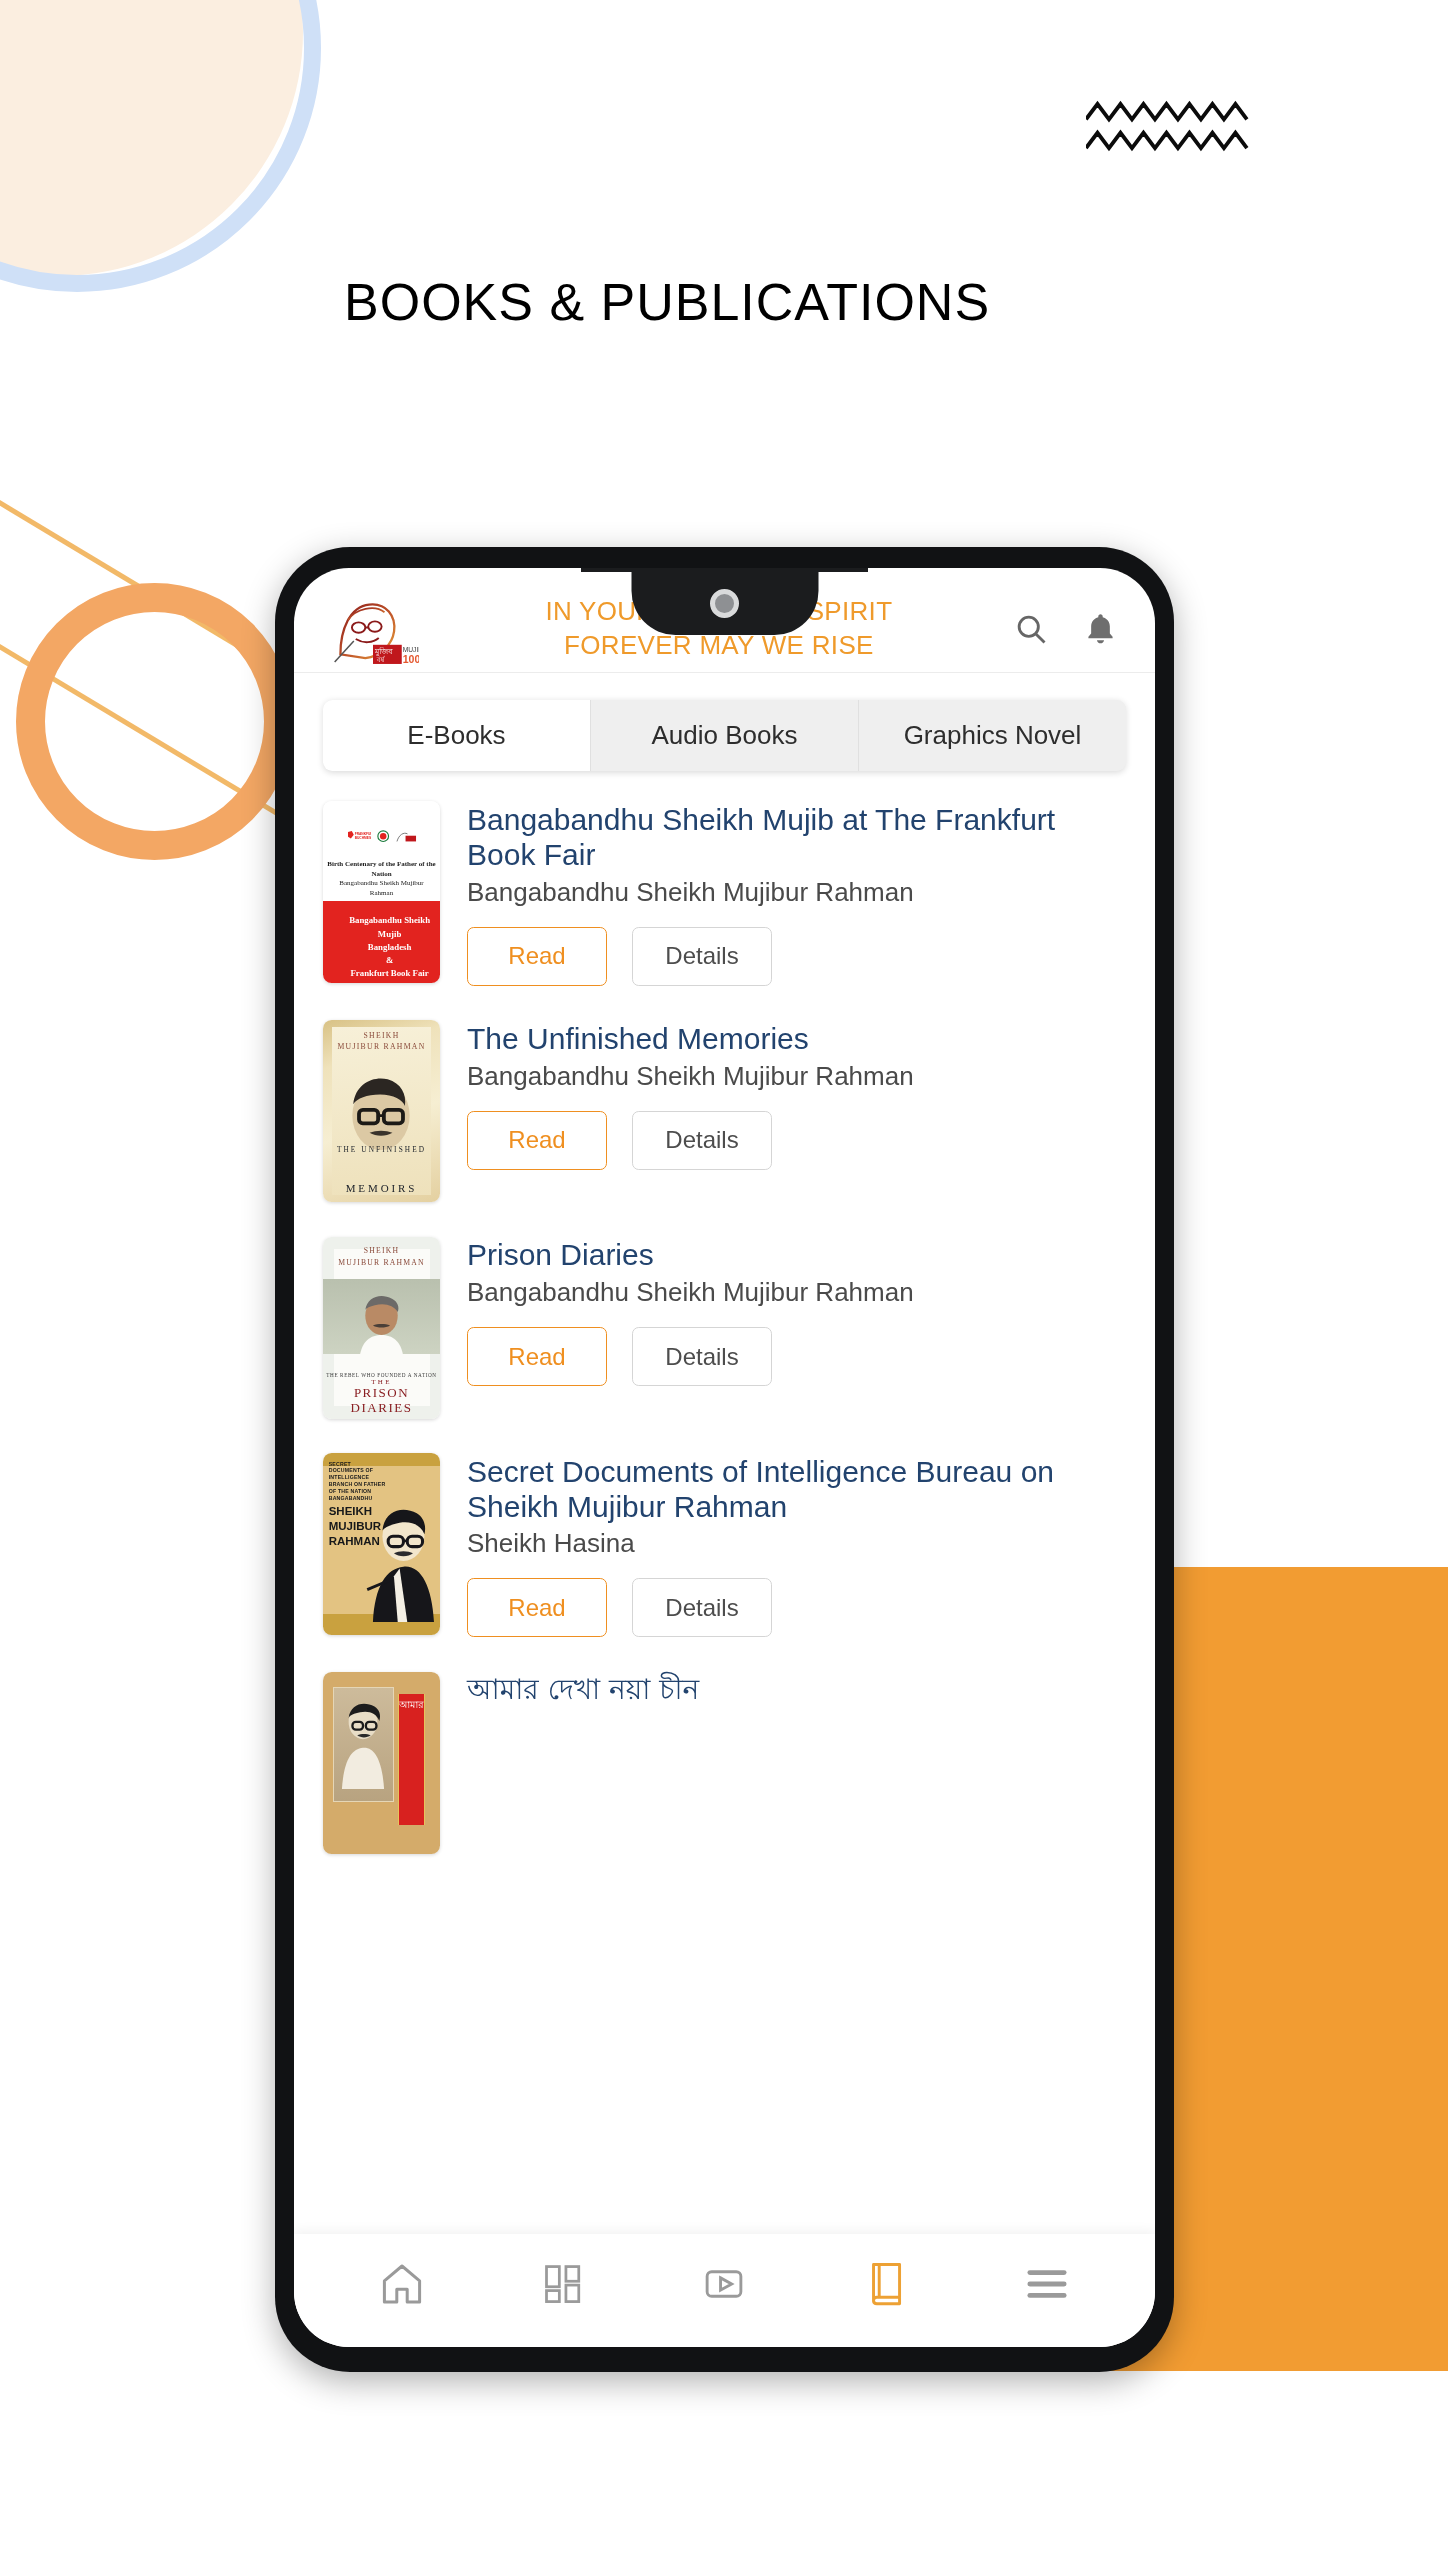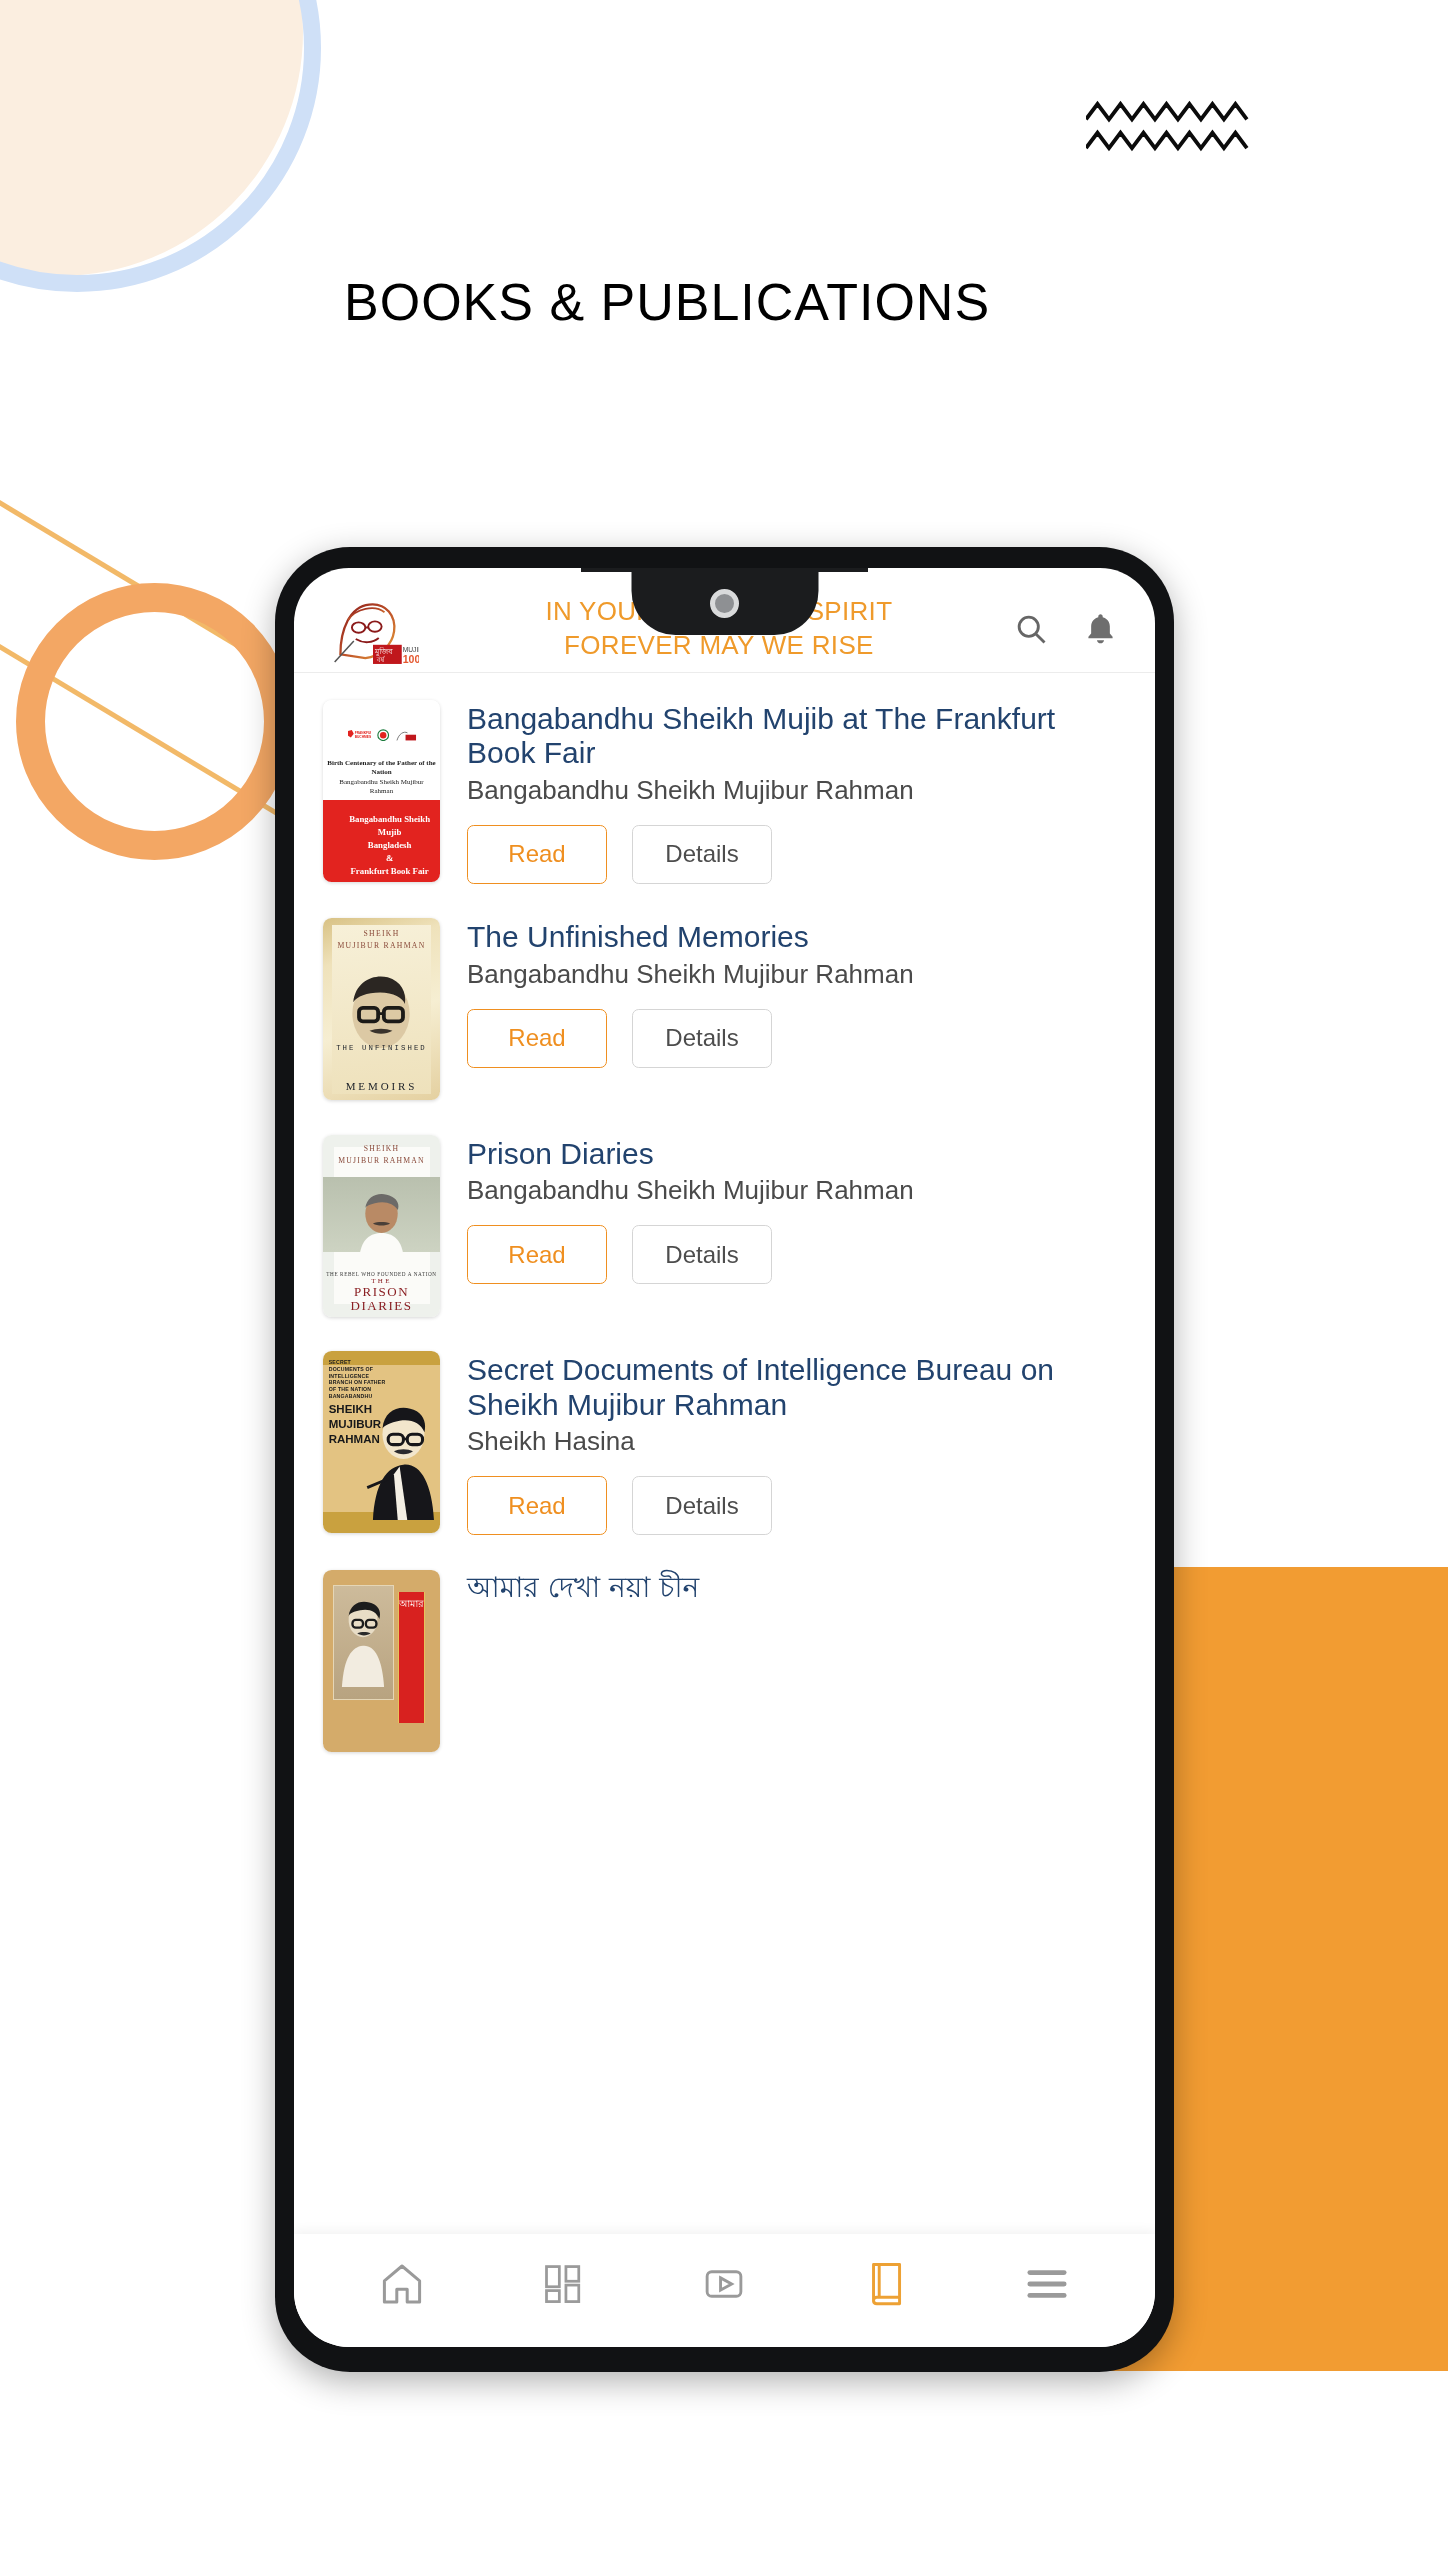--- a/index.html
+++ b/index.html
@@ -157,21 +157,21 @@
   .c1-top { position:absolute; left:0; top:0; right:0; height:100px; background:#fff; }
   .c1-bot { position:absolute; left:0; top:100px; right:0; bottom:0; background:#e2231f; }
   .c1-logos { position:absolute; top:29px; left:0; right:0; display:flex; justify-content:center; gap:6.7px; }
   .c1-txt { position:absolute; top:59px; left:3.8px; right:3.8px; text-align:center; font-family:"Liberation Serif", serif; font-size:7px; color:#222; line-height:1.35; }
   .c1-btxt { position:absolute; top:113px; left:20px; right:3.8px; text-align:center; font-family:"Liberation Serif", serif; color:#fff; font-size:8.8px; font-weight:bold; line-height:1.5; }
 
   .c2 { position:absolute; inset:0; background:linear-gradient(160deg,#d8c184 0%,#efe2bb 22%,#f6eed2 55%,#e4d0a0 100%); }
   .c2-inner { position:absolute; left:8.6px; top:6.7px; right:8.6px; bottom:6.7px; background:linear-gradient(175deg,#f7f0d8,#eee1bb); }
   .c2-name { position:absolute; top:9.6px; left:0; right:0; text-align:center; font-family:"Liberation Serif", serif; font-size:7.7px; letter-spacing:1.3px; color:#8a4a3a; line-height:1.5; }
   .c2-bot { position:absolute; bottom:8.6px; left:0; right:0; text-align:center; font-family:"Liberation Serif", serif; color:#20252c; }
-  .c2-bot .l1 { font-size:7.3px; letter-spacing:2.1px;font-family:Liberation Mono, monospace; }
+  .c2-bot .l1 { font-size:7.3px; letter-spacing:2.1px; }
   .c2-bot .l2 { font-size:11px; letter-spacing:2.9px;margin-top:28px; }
 
   .c3 { position:absolute; inset:0; background:#eef1ec; }
   .c3-inner { position:absolute; left:10.5px; top:12.4px; right:10.5px; bottom:12.4px; background:#fbfbf8; }
   .c3-name { position:absolute; top:8.6px; left:0; right:0; text-align:center; font-family:"Liberation Serif", serif; font-size:7.7px; letter-spacing:1.2px; color:#8a4a3a; line-height:1.5; }
   .c3-photo { position:absolute; top:42px; left:0; right:0; height:75px; background:linear-gradient(180deg,#b9c0ae,#cdd3c2); }
   .c3-bot { position:absolute; bottom:3px; left:0; right:0; text-align:center; color:#8a1f23; font-family:"Liberation Serif", serif; }
   .c3-bot .r { font-size:5.2px; letter-spacing:0.6px; color:#3a3a3a; }
   .c3-bot .t { font-size:7px; letter-spacing:2.3px; color:#8a1f23; }
   .c3-bot .b { font-size:13px; letter-spacing:1.5px; color:#8a1f23; line-height:1.12; }
@@ -252,20 +252,27 @@
           </div>
           <div class="icon-btn">
             <svg width="33" height="36" viewBox="0 0 24 26" fill="#6e6e6e">
               <path d="M12 2.2c-.9 0-1.6.7-1.6 1.6v.7C7.3 5.2 5.2 7.9 5.2 11.2v5.1l-2 2.4v1.1h17.6v-1.1l-2-2.4v-5.1c0-3.3-2.1-6-5.2-6.7v-.7c0-.9-.7-1.6-1.6-1.6z"></path>
               <path d="M9.4 21.1c.2 1.3 1.3 2.3 2.6 2.3s2.4-1 2.6-2.3z"></path>
             </svg>
           </div>
         </div>
       </div>
 
+      <div class="tabs-wrap">
+        <div class="tabs">
+          <div class="tab active">E-Books</div>
+          <div class="tab">Audio Books</div>
+          <div class="tab">Graphics Novel</div>
+        </div>
+      </div>
 
       <div class="book-list">
 
         <div class="book-row">
           <div class="cover">
             <div class="c1-top"></div>
               <div class="c1-bot"></div>
             <div class="c1-logos">
               <svg width="25" height="12.4" viewBox="0 0 26 13">
                   <path d="M2 2 L6 1 L8 5 L5 9 L2 7z" fill="#e2231f"></path>

